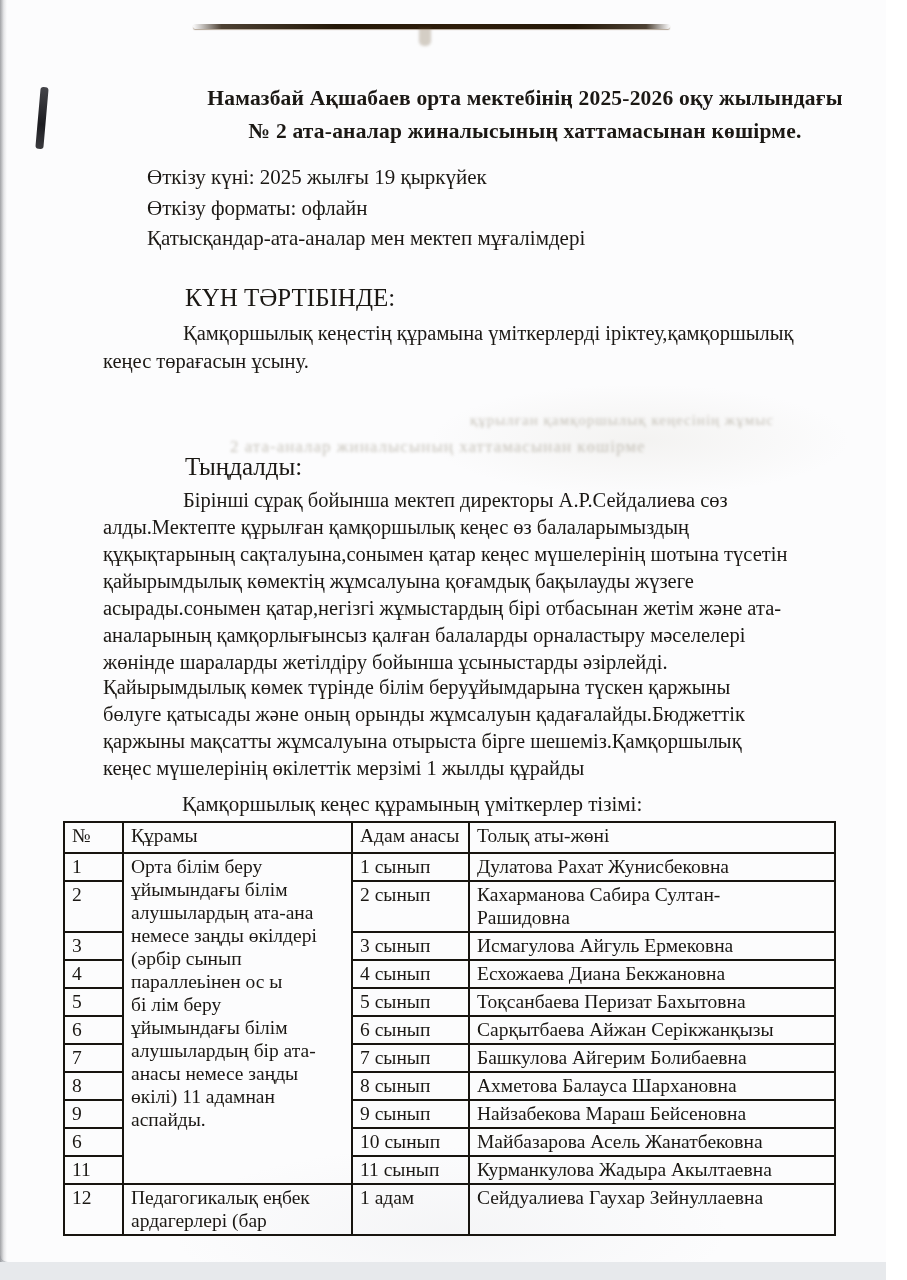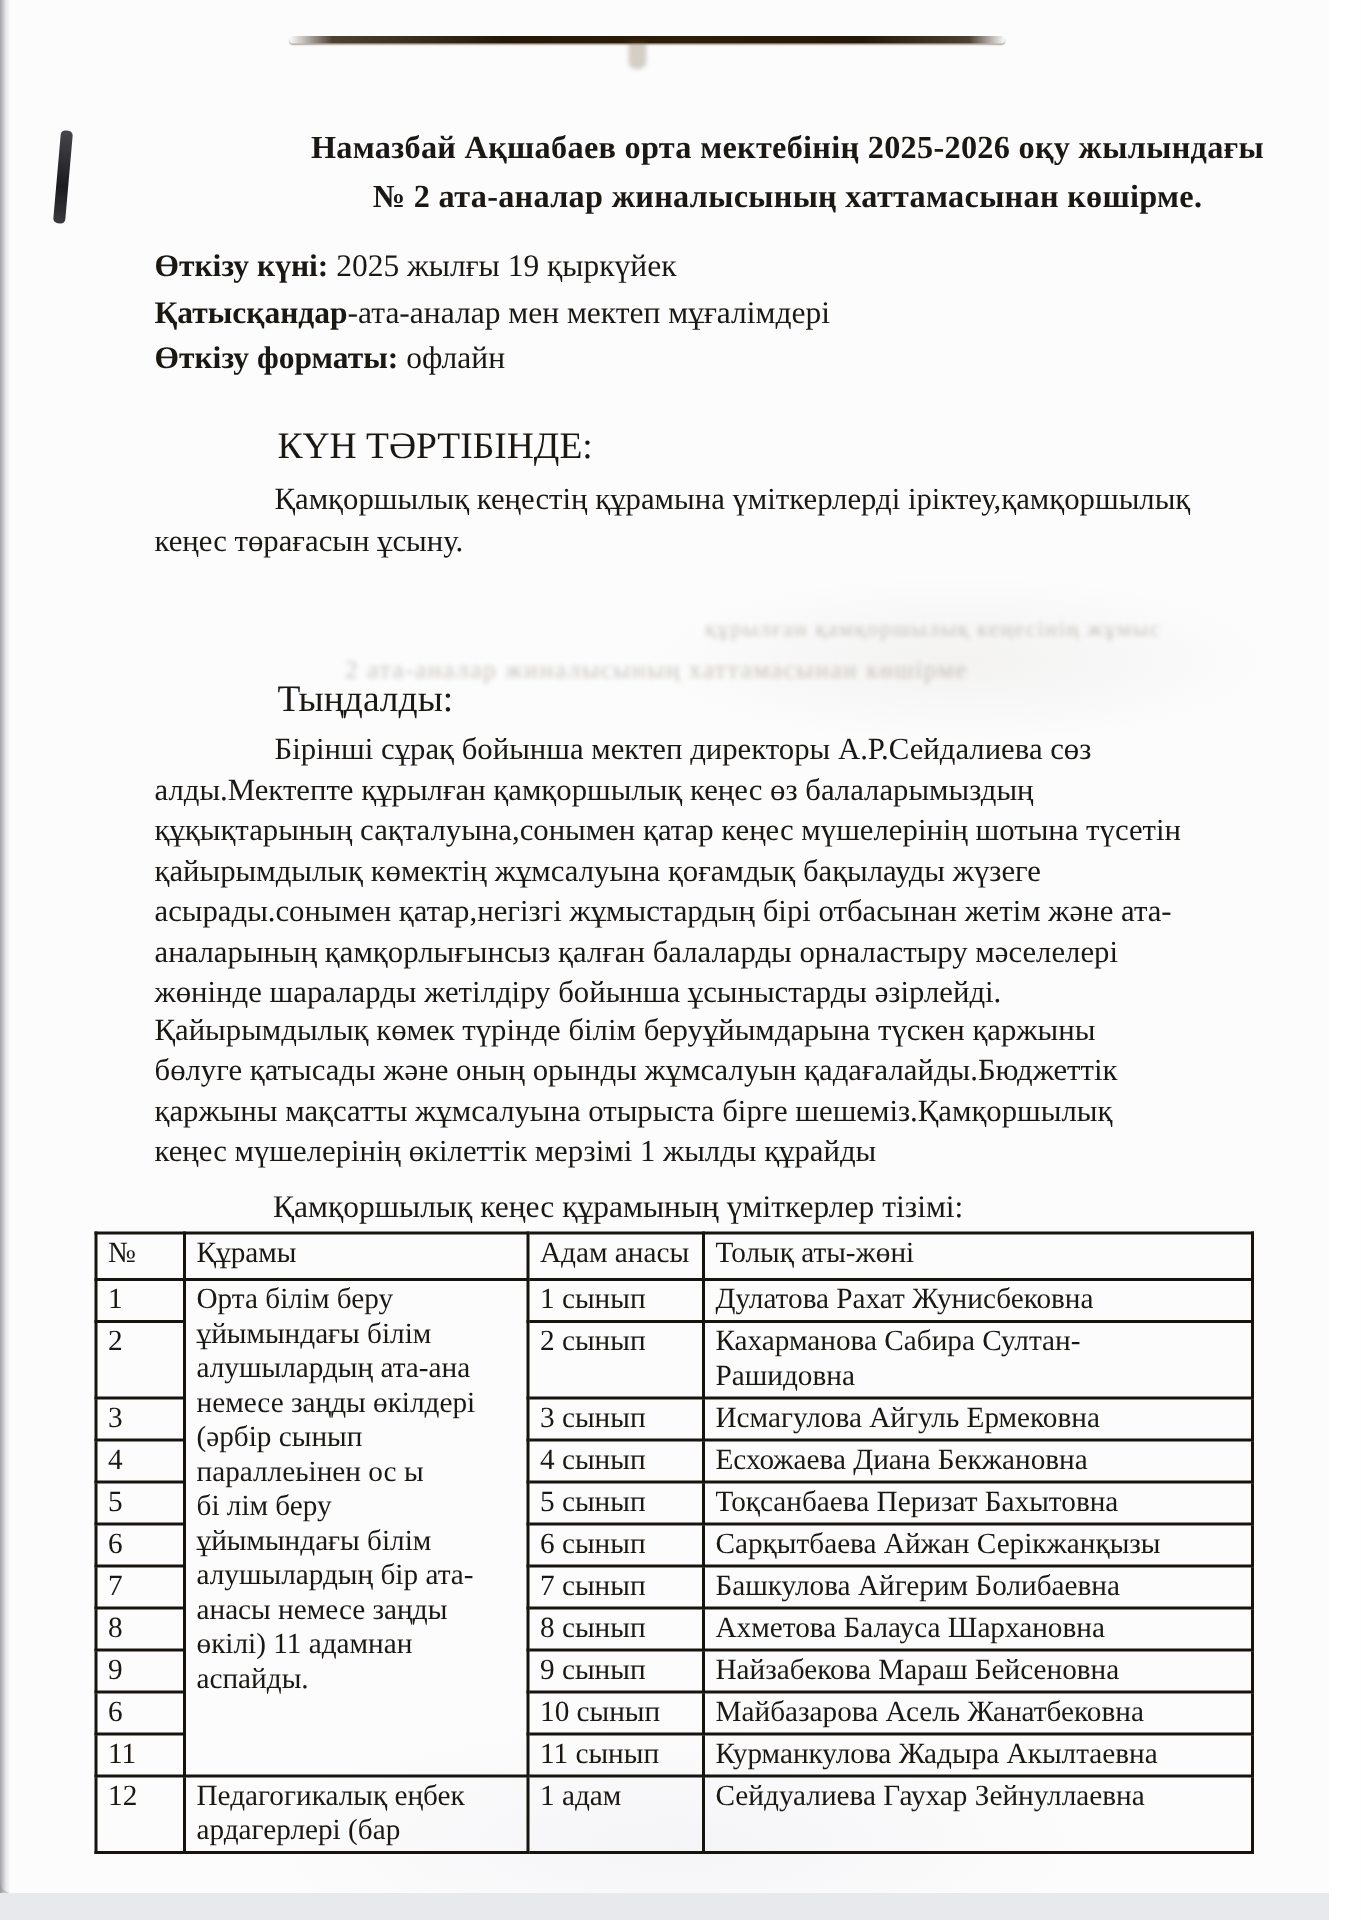--- a/index.html
+++ b/index.html
@@ -46,21 +46,21 @@
   }
   .title{
     position:absolute;left:140px;top:82px;width:770px;
     text-align:center;font-weight:bold;font-size:21.5px;line-height:33px;
     letter-spacing:0.2px;
   }
   .meta{
     position:absolute;left:103px;top:162px;width:760px;
     font-size:21px;line-height:30.5px;
   }
-  .meta b{font-weight:bold;}
+  .meta b{font-weight:normal;margin-left:44px;}
   .sec-heading{
     position:absolute;left:185px;font-size:25px;white-space:pre-line;
   }
   .para{
     position:absolute;left:103px;width:795px;
     font-size:20.5px;line-height:27.5px;
     white-space:pre-line;
   }
   .indent{text-indent:80px;}
   .ghost{
@@ -112,22 +112,22 @@
 
     <div class="ink-mark"></div>
 
     <div class="title">
       <div>Намазбай Ақшабаев  орта мектебінің  2025-2026 оқу жылындағы</div>
       <div>№ 2 ата-аналар жиналысының хаттамасынан көшірме.</div>
     </div>
 
     <div class="meta">
       <div><b>Өткізу күні:</b><span> 2025 жылғы  19 қыркүйек</span></div>
+      <div><b>Өткізу форматы:</b><span> офлайн</span></div>
       <div><b>Қатысқандар</b><span>-ата-аналар мен мектеп мұғалімдері</span></div>
-      <div><b>Өткізу форматы:</b><span> офлайн</span></div>
     </div>
 
     <div class="sec-heading" style="top:284px">КҮН ТӘРТІБІНДЕ:</div>
 
     <div class="para indent" style="top:320px">Қамқоршылық  кеңестің құрамына үміткерлерді іріктеу,қамқоршылық
 кеңес төрағасын ұсыну.</div>
 
     <div class="ghost" style="left:470px;top:412px;font-size:15px">құрылған қамқоршылық кеңесінің жұмыс</div>
     <div class="ghost" style="left:230px;top:437px">2 ата-аналар жиналысының хаттамасынан көшірме</div>
 

